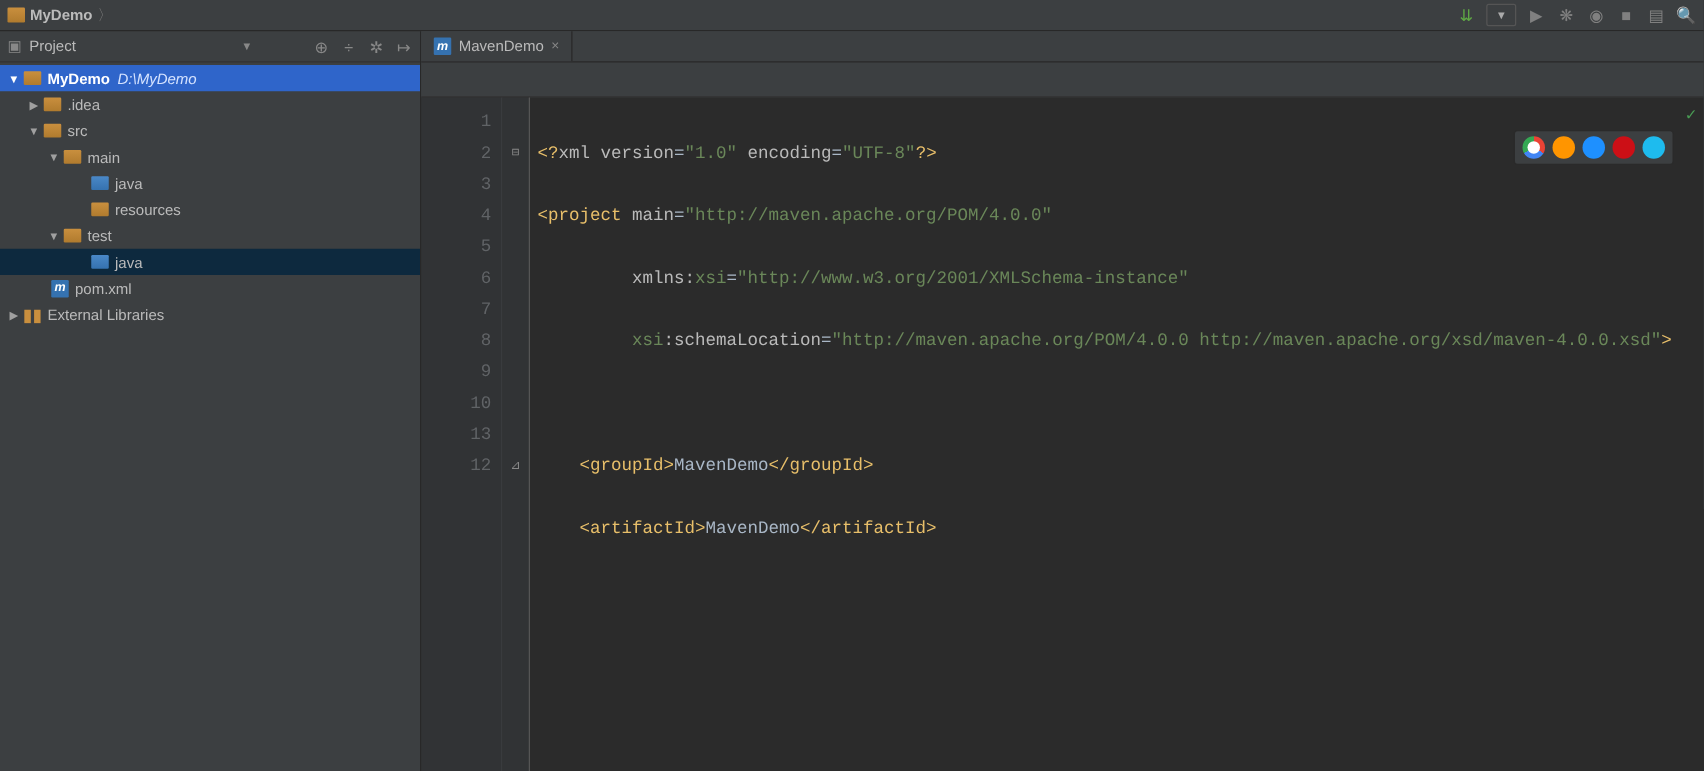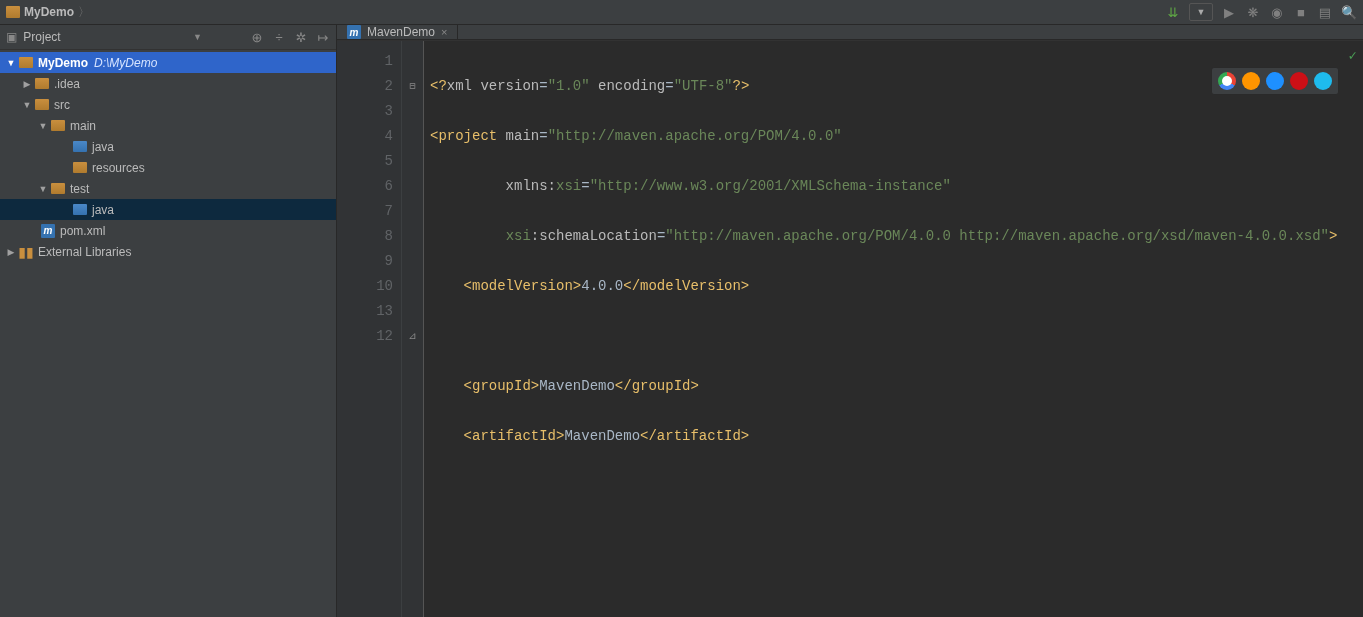--- a/index.html
+++ b/index.html
@@ -302,21 +302,20 @@
           <div>&nbsp;</div>
           <div>&nbsp;</div>
           <div>&nbsp;</div>
         <div class="mark">⊿</div>
       </div>
       <div class="code">
 <div><span class="c-tag">&lt;?</span><span class="c-attr">xml version</span><span class="c-white">=</span><span class="c-green">"1.0"</span><span class="c-attr"> encoding</span><span class="c-white">=</span><span class="c-green">"UTF-8"</span><span class="c-tag">?&gt;</span></div>
 <div><span class="c-tag">&lt;project</span><span class="c-attr"> main</span><span class="c-white">=</span><span class="c-green">"http://maven.apache.org/POM/4.0.0"</span></div>
 <div><span class="c-attr">         xmlns:</span><span class="c-green">xsi</span><span class="c-white">=</span><span class="c-green">"http://www.w3.org/2001/XMLSchema-instance"</span></div>
 <div><span class="c-attr">         </span><span class="c-green">xsi</span><span class="c-attr">:schemaLocation</span><span class="c-white">=</span><span class="c-green">"http://maven.apache.org/POM/4.0.0 http://maven.apache.org/xsd/maven-4.0.0.xsd"</span><span class="c-tag">&gt;</span></div>
-<div><span class="c-tag">    &lt;modelVersion&gt;</span><span class="c-white">4.0.0</span><span class="c-tag">&lt;/modelVersion&gt;</span></div>
 <div>&nbsp;</div>
 <div><span class="c-tag">    &lt;groupId&gt;</span><span class="c-white">MavenDemo</span><span class="c-tag">&lt;/groupId&gt;</span></div>
 <div><span class="c-tag">    &lt;artifactId&gt;</span><span class="c-white">MavenDemo</span><span class="c-tag">&lt;/artifactId&gt;</span></div>
 <div>&nbsp;</div>
 <div>&nbsp;</div>
 
       </div>
     </div>
   </div>
 </div>

